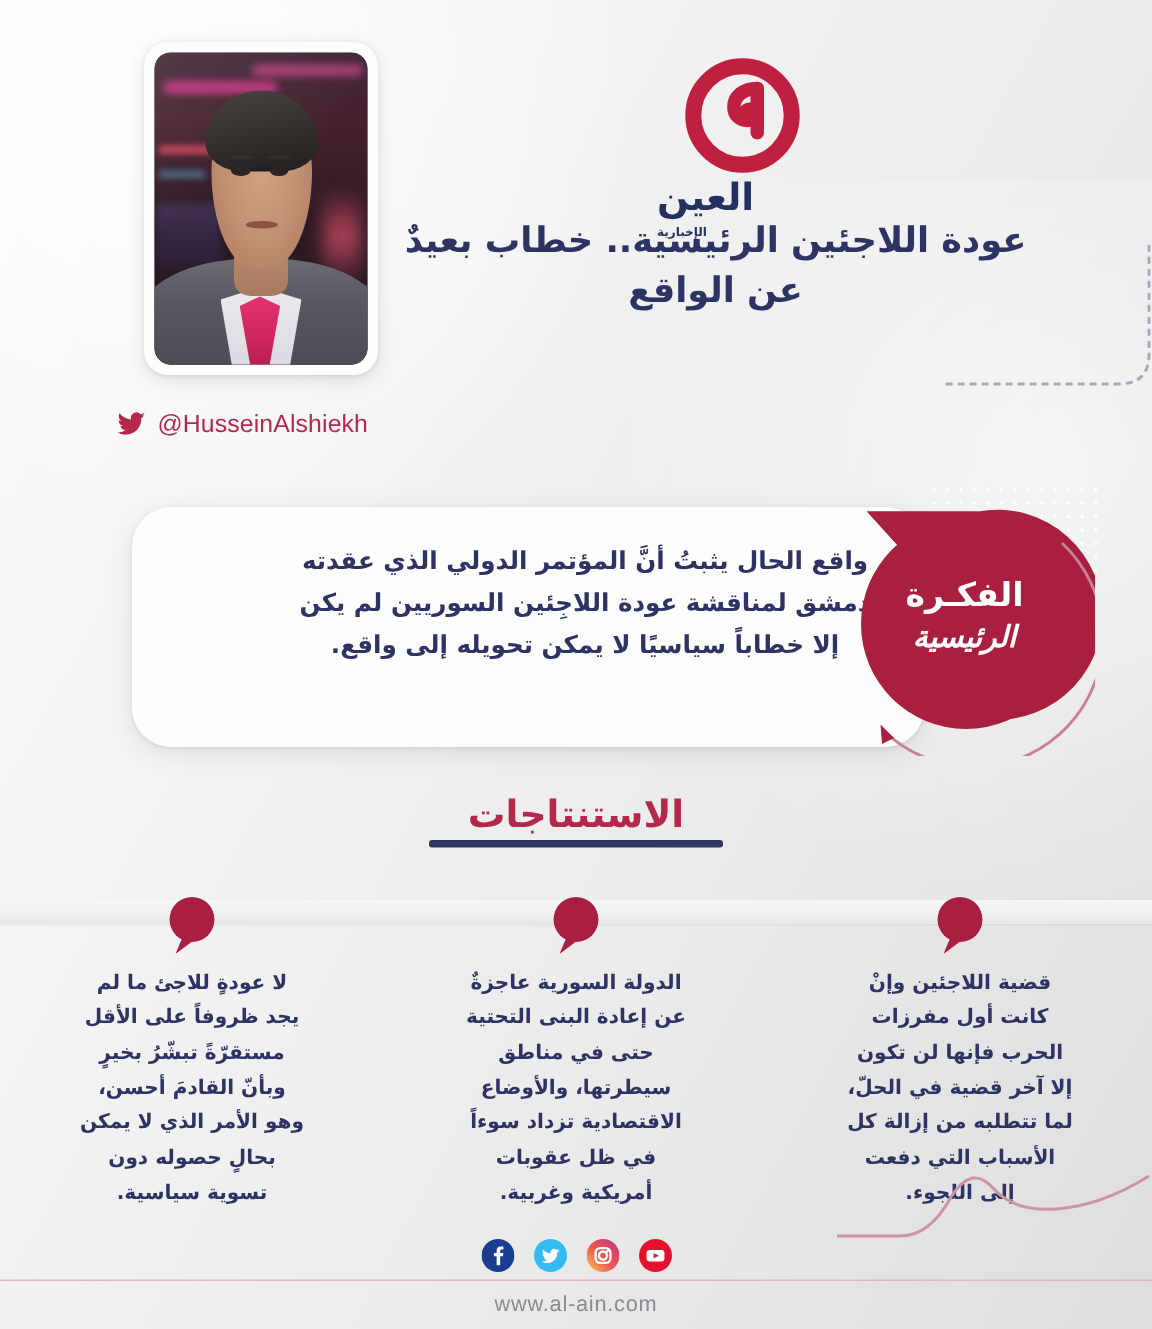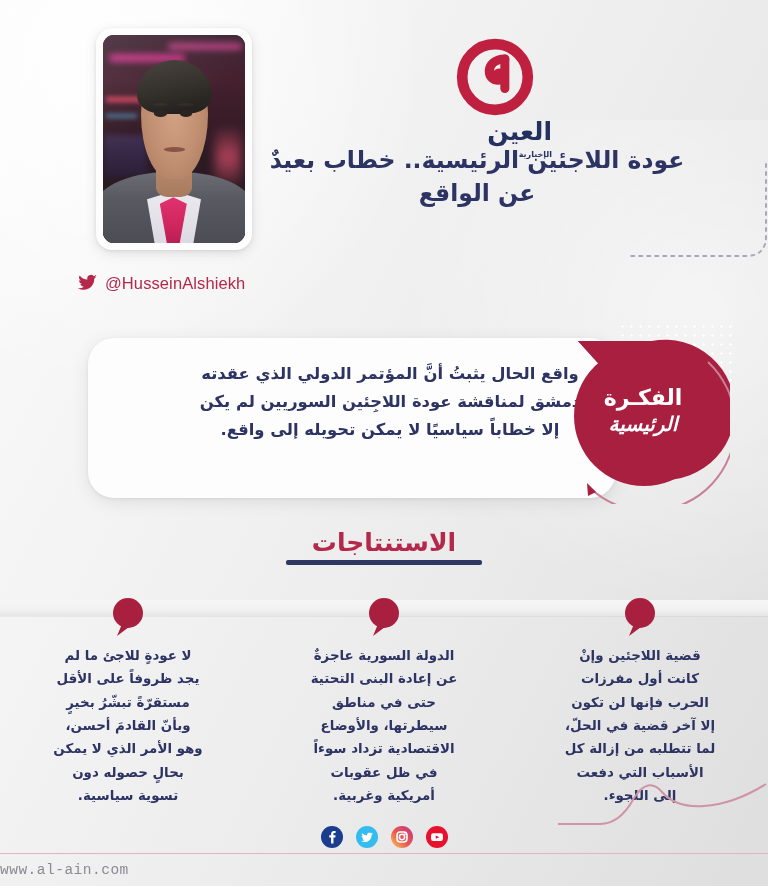--- a/index.html
+++ b/index.html
@@ -102,21 +102,21 @@
     display:flex; align-items:center; gap:7px; direction:ltr;
   }
   .handle .bird{ width:22px; height:22px; display:block; }
   .handle .txt{
     font-size:16.5px; letter-spacing:.1px;
     color:#b4294b;
     font-family:"Liberation Sans",sans-serif;
   }
 
   
-  .logo{ position:absolute; left:438px; top:36px; width:114px; text-align:right; }
+  .logo{ position:absolute; left:438px; top:36px; width:114px; text-align:left; }
   .logo-mark{ width:82px; height:82px; margin:0 auto; display:block; }
   .logo-word{ margin-top:1px; }
   .logo-word .ain{
     font-size:25px; font-weight:bold; color:#243160; line-height:1;
     letter-spacing:0px;
   }
   .logo-word .sub{
     font-size:8px; font-weight:bold; color:#243160; letter-spacing:1.6px; margin-top:6px;
   }
 
@@ -215,23 +215,23 @@
     position:absolute; left:0; bottom:38px; width:768px;
     display:flex; justify-content:center; gap:13px;
   }
   .soc{ width:22px; height:22px; border-radius:50%; position:relative; display:block; }
   .soc svg{ position:absolute; inset:0; }
   .foot-line{
     position:absolute; left:0; bottom:32px; width:768px; height:1px;
     background:#e3b3c0;
   }
   .foot-url{
-    position:absolute; left:0; bottom:8px; width:768px; text-align:left;
+    position:absolute; left:0; bottom:8px; width:768px; text-align:center;
     font-size:14.5px; color:#8a8a92; letter-spacing:.5px; direction:ltr;
-    font-family:Liberation Mono, monospace;
+    font-family:Liberation Sans, sans-serif;
   }
 </style>
 </head>
 <body>
 
 <div id="root">
 
   <div class="sheen-a"></div>
   <div class="sheen-b"></div>
 

